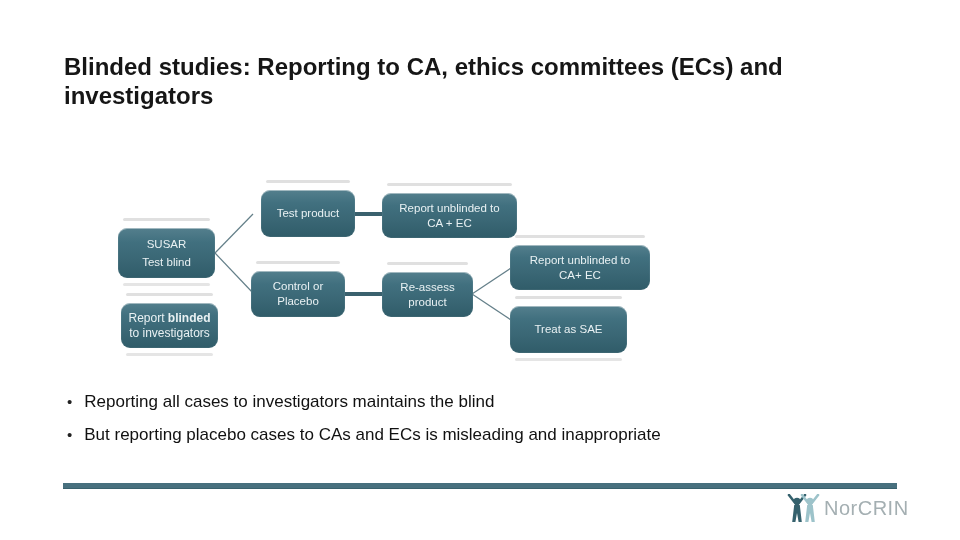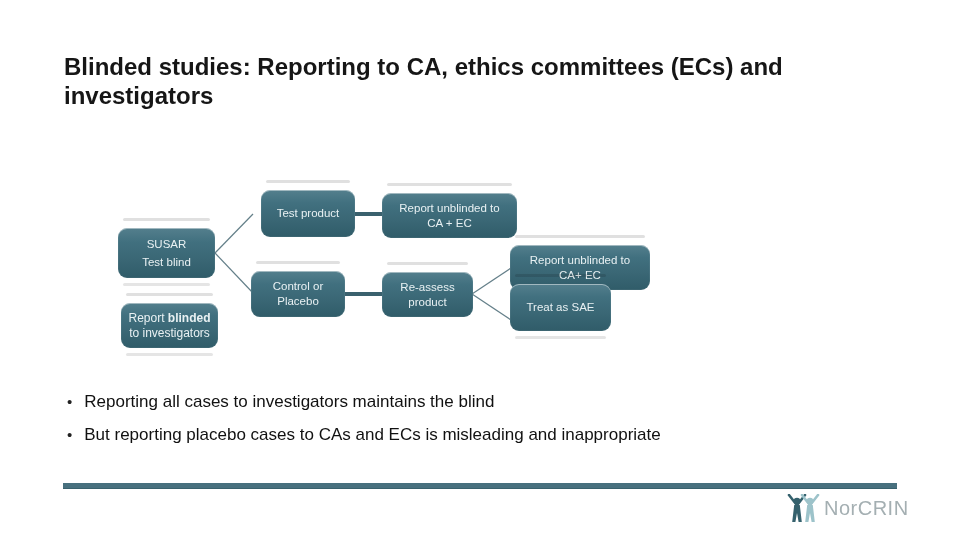--- a/index.html
+++ b/index.html
@@ -36,21 +36,21 @@
     background:rgba(0,0,0,0.10);border-radius:2px;
   }
   .dbox .bold{font-weight:700;}
   .box-susar{left:118px;top:228px;width:97px;height:50px;line-height:18px;justify-content:center;}
   .box-report-blinded{left:121px;top:303px;width:97px;height:45px;font-size:12px;}
   .box-test-product{left:261px;top:190px;width:94px;height:47px;}
   .box-report-unblinded-top{left:382px;top:193px;width:135px;height:45px;}
   .box-control-placebo{left:251px;top:271px;width:94px;height:46px;}
   .box-reassess{left:382px;top:272px;width:91px;height:45px;}
   .box-report-unblinded-right{left:510px;top:245px;width:140px;height:45px;}
-  .box-treat-sae{left:510px;top:284px;width:101px;height:47px;}
+  .box-treat-sae{left:510px;top:306px;width:117px;height:47px;}
 
   
   .bullets{position:absolute;left:67px;top:391px;width:820px;color:#111111;}
   .bullet-row{display:flex;align-items:flex-start;margin-bottom:11px;}
   .bullet-dot{font-size:15px;line-height:22px;margin-right:12px;color:#222222;}
   .bullet-text{font-size:17px;line-height:22px;}
 
   
   .footer-rule{
     position:absolute;left:63px;top:483px;width:834px;height:5px;

